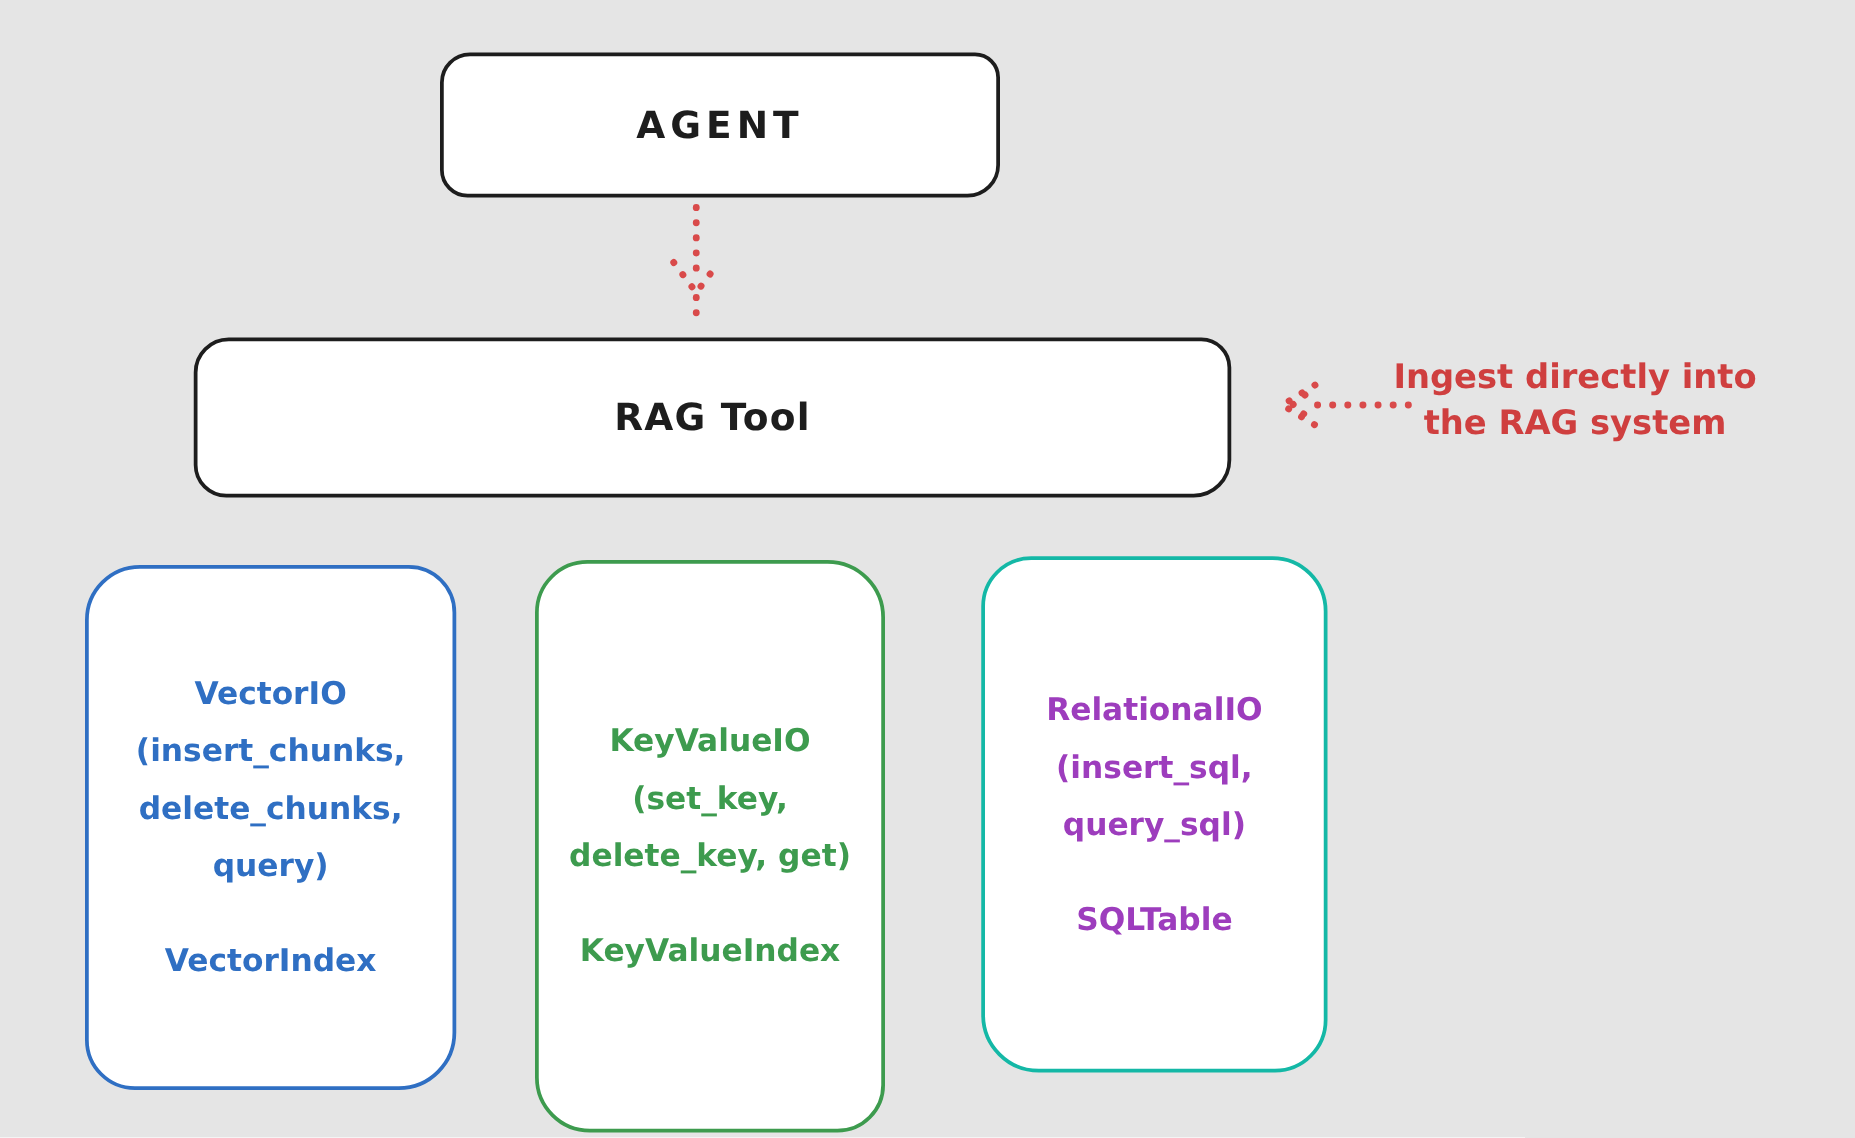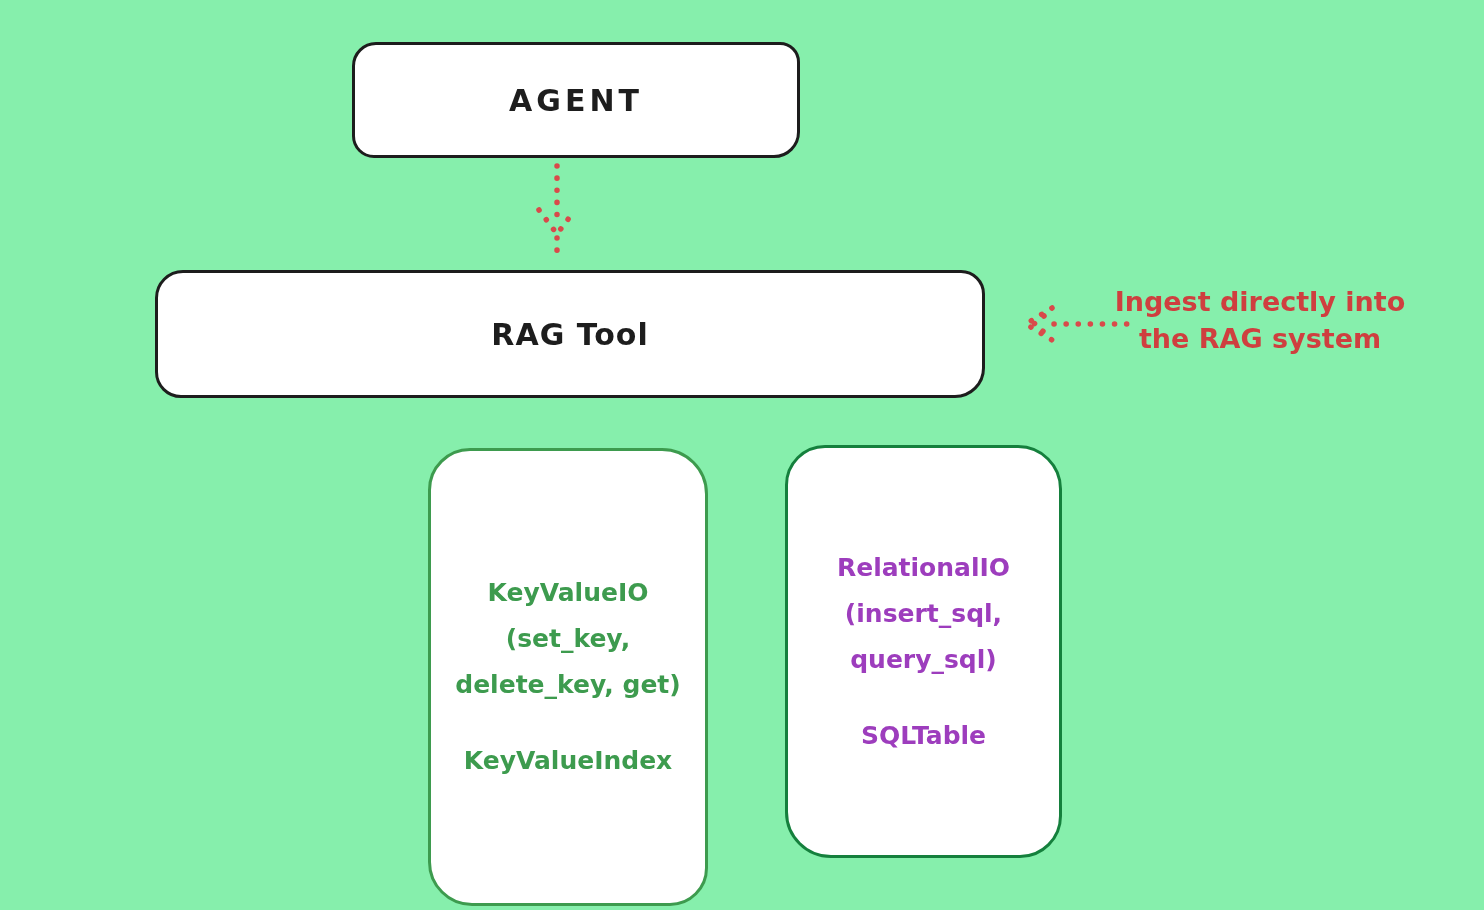--- a/index.html
+++ b/index.html
@@ -5,21 +5,21 @@
   html, body {
     margin: 0;
     padding: 0;
     background: #ffffff;
     font-family: "DejaVu Sans", "Liberation Sans", sans-serif;
   }
   .canvas {
     position: relative;
     width: 1484px;
     height: 910px;
-    background: #86efac;
+    background: #e5e5e5;
     overflow: hidden;
   }
   .box {
     position: absolute;
     box-sizing: border-box;
     background: #ffffff;
     display: flex;
     align-items: center;
     justify-content: center;
     text-align: center;
@@ -74,21 +74,21 @@
     left: 428px; top: 448px;
     width: 280px; height: 458px;
     border: 3px solid #3d9b4e;
     border-radius: 42px 46px 38px 44px;
     color: #3d9b4e;
     font-size: 25px;
   }
   .panel-relational {
     left: 785px; top: 445px;
     width: 277px; height: 413px;
-    border: 3px solid #15803d;
+    border: 3px solid #14b8a6;
     border-radius: 40px 44px 42px 46px;
     color: #9d3dbd;
     font-size: 25px;
   }
   
   .arrow-down {
     position: absolute;
     left: 533px; top: 162px;
   }
   .arrow-left {
@@ -134,20 +134,29 @@
       <path d="M38 8 L12 24 L38 40"></path>
       <path d="M30 16 L20 24 L30 32"></path>
     </g>
   </svg>
 
   <div class="annotation">
     <span>Ingest directly into</span><br>
     <span>the RAG system</span>
   </div>
 
+  <div class="panel panel-vector">
+    <span class="io-group">
+      <span>VectorIO</span><br>
+      <span>(insert_chunks,</span><br>
+      <span>delete_chunks,</span><br>
+      <span>query)</span>
+    </span>
+    <span class="index-label">VectorIndex</span>
+  </div>
 
   <div class="panel panel-keyvalue">
     <span class="io-group">
       <span>KeyValueIO</span><br>
       <span>(set_key,</span><br>
       <span>delete_key, get)</span>
     </span>
     <span class="index-label">KeyValueIndex</span>
   </div>
 

